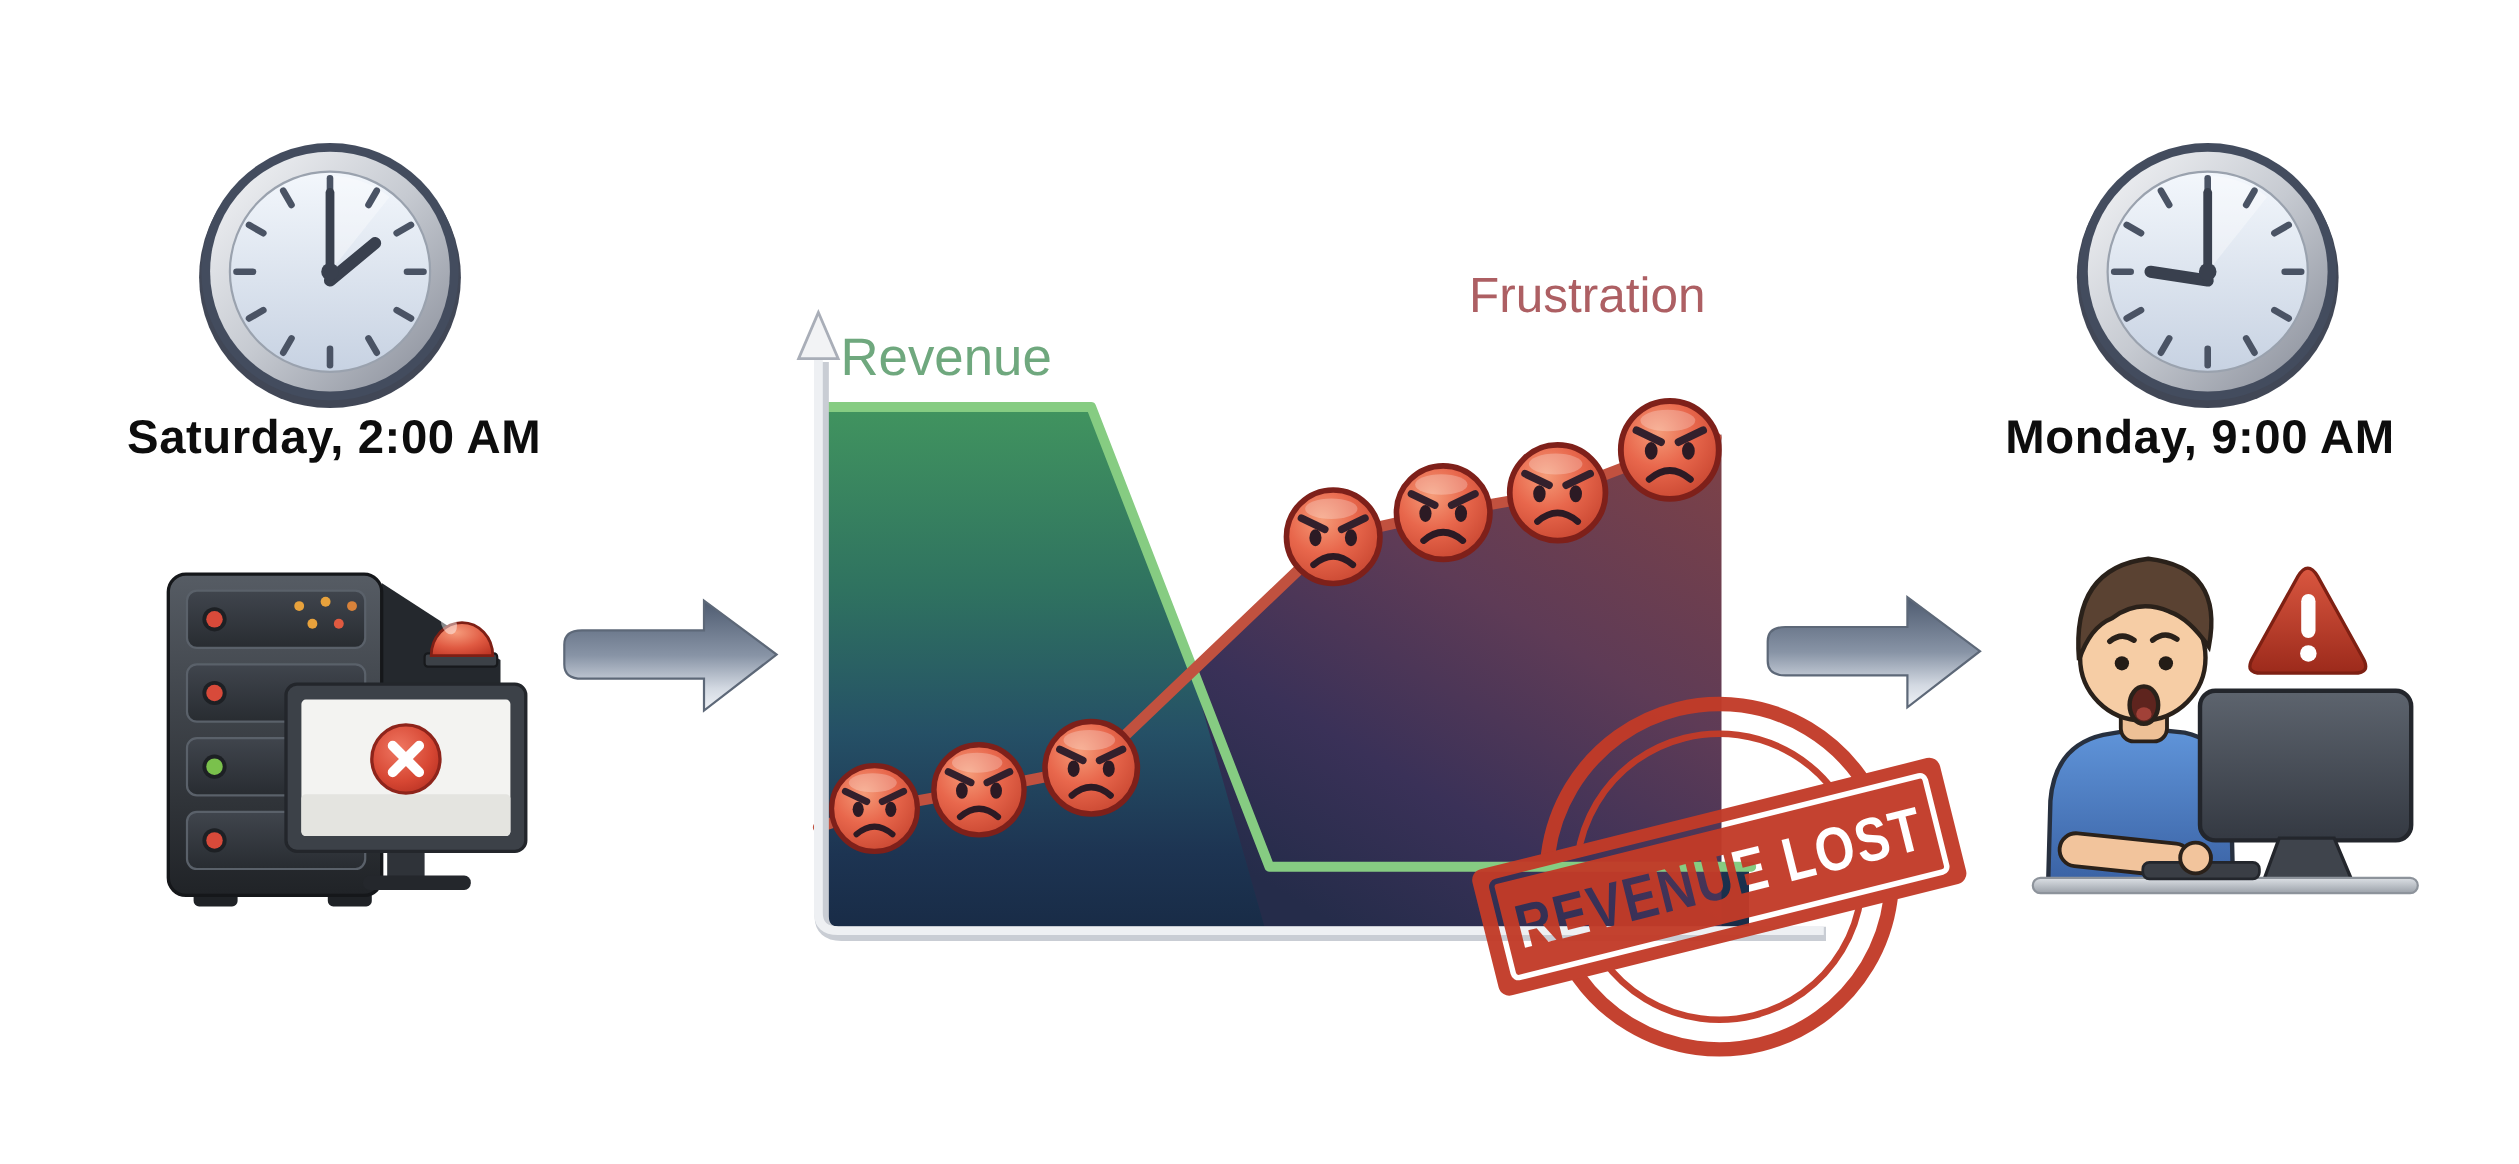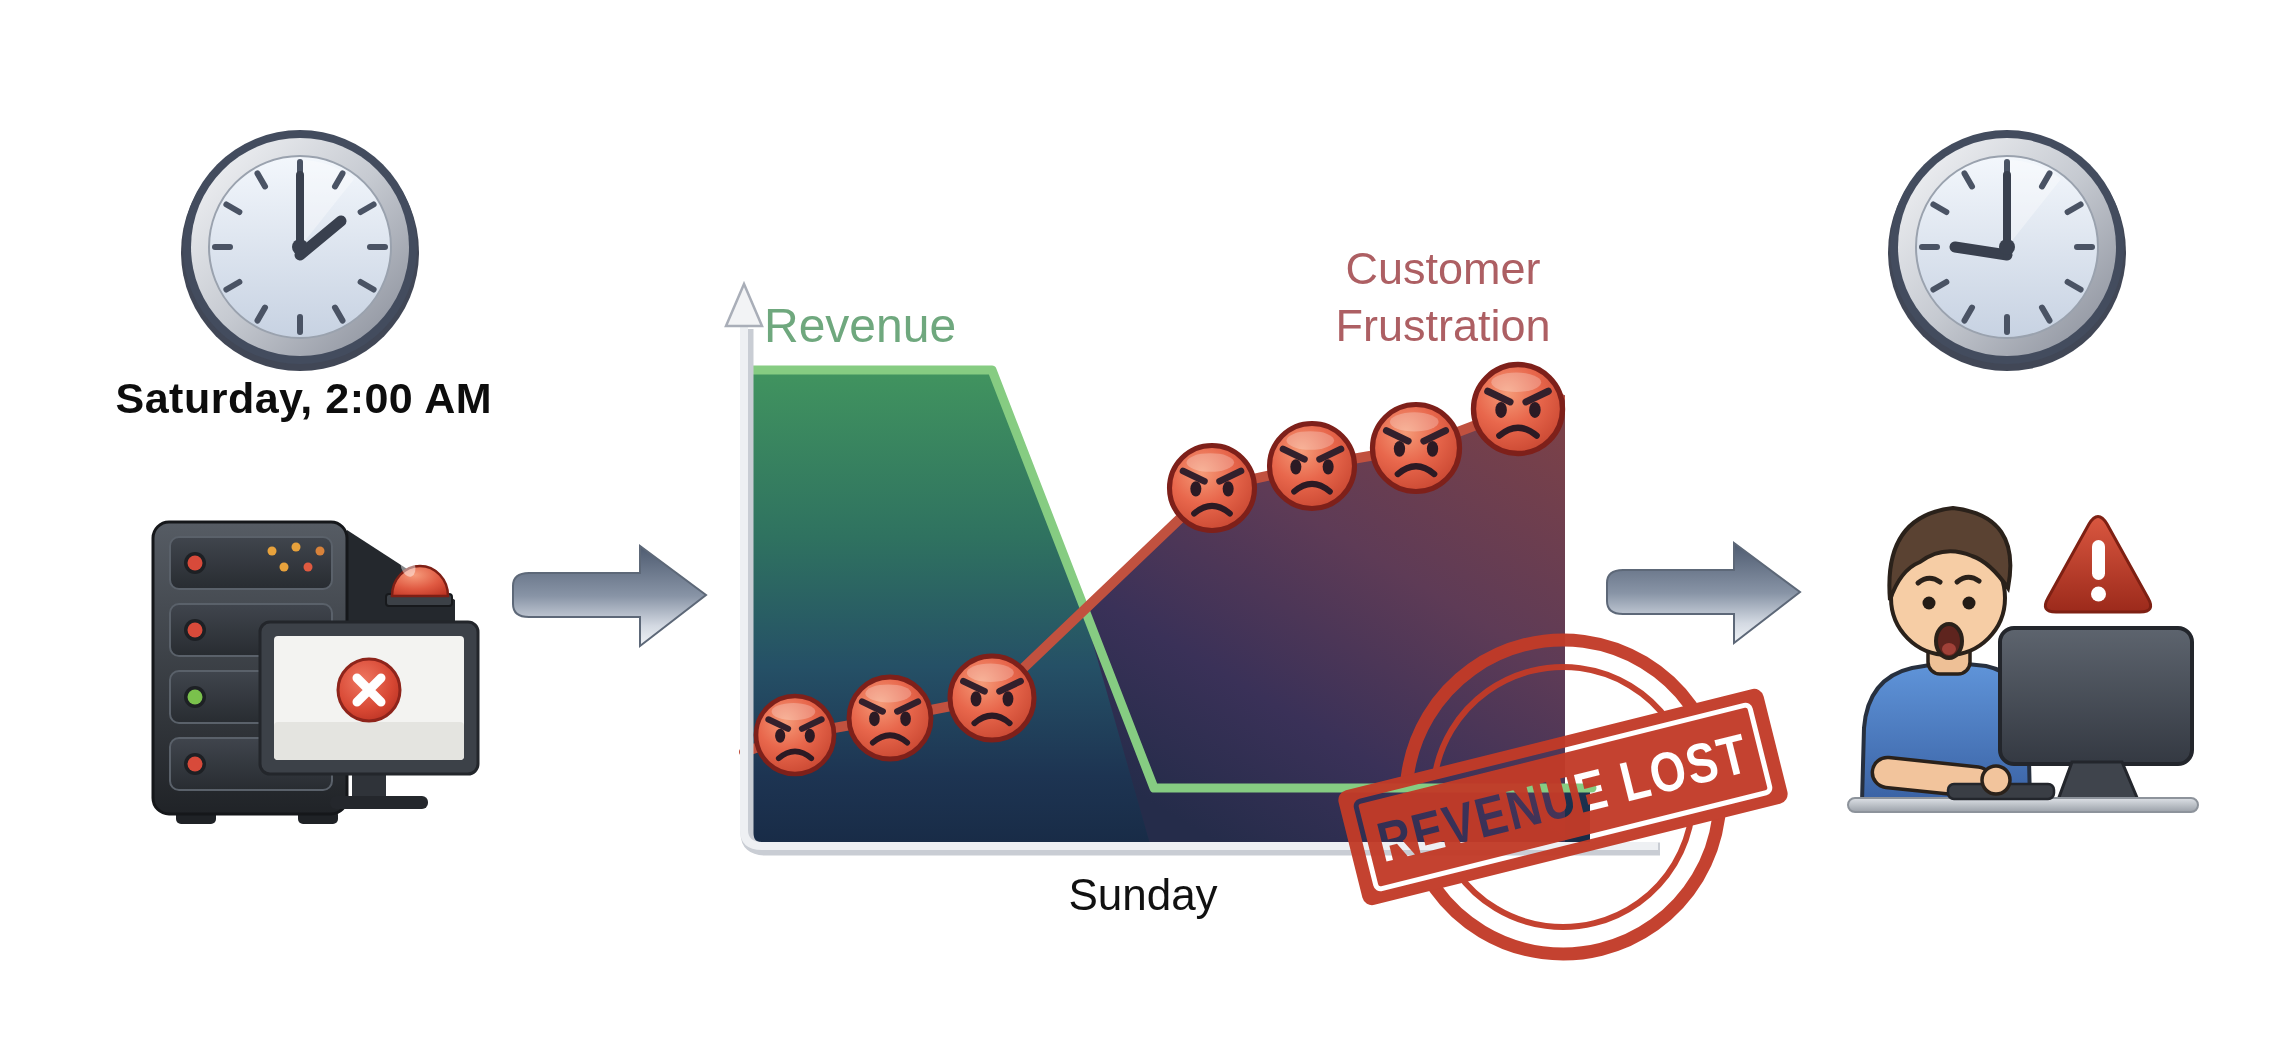--- a/index.html
+++ b/index.html
@@ -252,18 +252,17 @@
       <circle cx="1563" cy="797" r="157" fill="none" stroke="#c23b28" stroke-width="13"></circle>
       <circle cx="1563" cy="797" r="130" fill="none" stroke="#c23b28" stroke-width="6"></circle>
       <rect x="1344" y="738" width="438" height="118" rx="10" fill="#c23b28"></rect>
     </g>
   </g>
 </svg>
 
 <div class="lbl" id="saturday-label">Saturday, 2:00 AM</div>
 <div class="lbl" id="revenue-label">Revenue</div>
 <div class="lbl lbl-center" id="frustration-label">
-  <div>Customer</div>
   <div>Frustration</div>
 </div>
-<div class="lbl" id="sunday-label">Sunday</div>
+<div class="lbl" id="monday-label">Monday, 9:00 AM</div>
 
 </div>
 
 </body></html>

